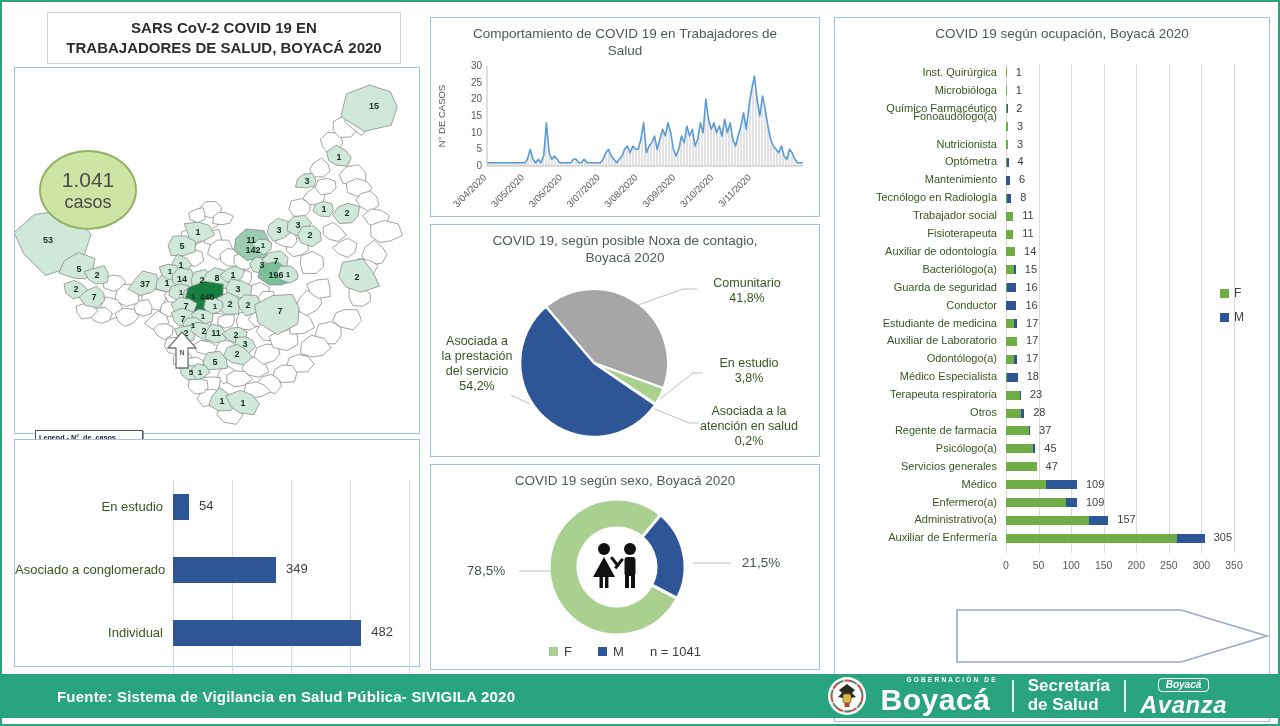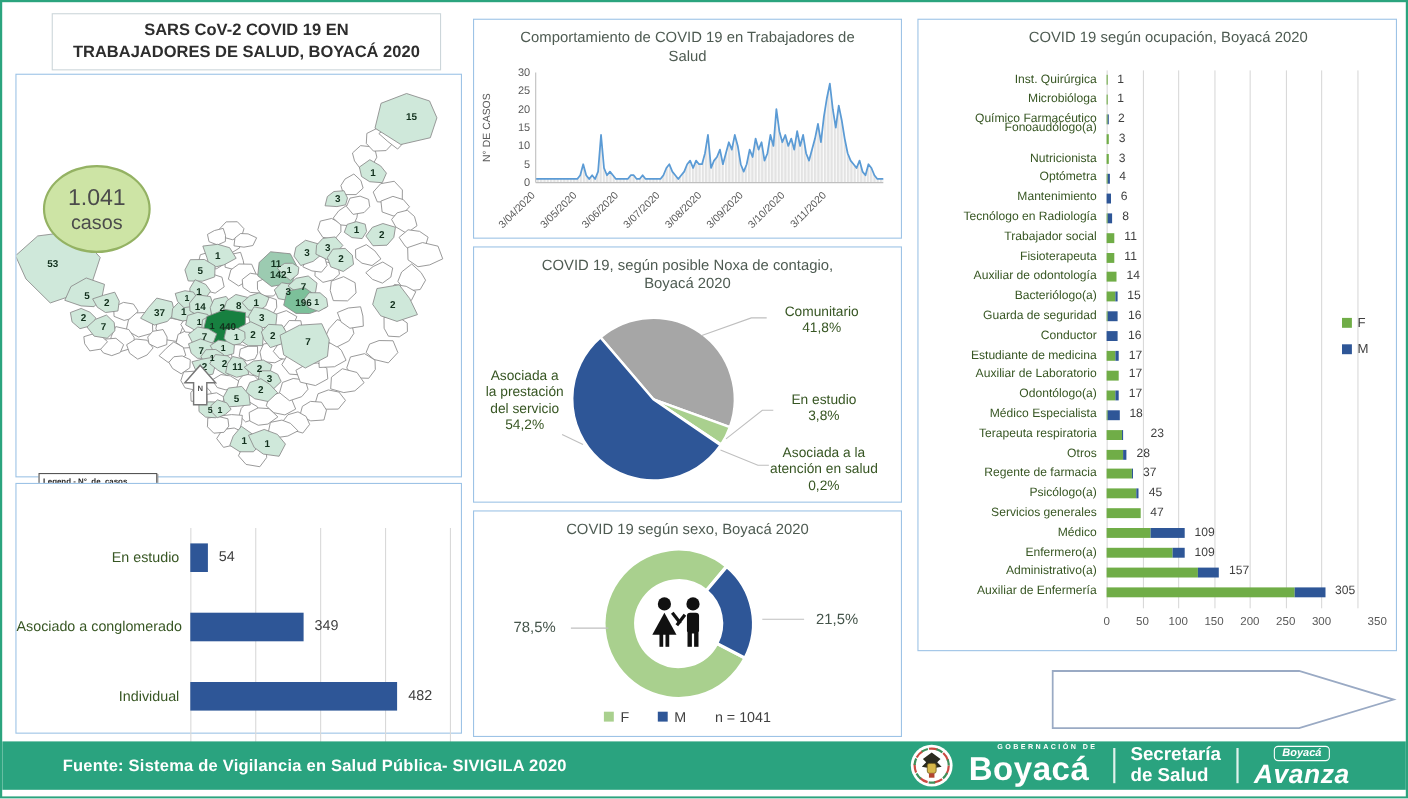--- a/index.html
+++ b/index.html
@@ -395,39 +395,39 @@
           <span id="leg-f-label">F</span>
         </span>
       <span class="it">
           <span class="sq" id="leg-m-sq" style="background: rgb(46, 86, 151);"></span>
           <span id="leg-m-label">M</span>
         </span>
       <span>n = 1041</span>
     </div>
   </div>
 
-  <div class="panel" style="left:832px;top:15px;width:436px;height:575px;padding-left:20px;">
+  <div class="panel" style="left:832px;top:15px;width:436px;height:705px;padding-left:20px;">
     <div class="ptitle">COVID 19 según ocupación, Boyacá 2020</div>
     <div id="occ-chart" class="abs" style="left:0;top:0;width:433px;height:572px;">
         <div class="grid-v" style="left: 171px; top: 46px; height: 489.3px;"></div>
         <div class="xtick" style="left: 171px; top: 541.3px;">0</div>
         <div class="grid-v" style="left: 203.571px; top: 46px; height: 489.3px;"></div>
         <div class="xtick" style="left: 203.571px; top: 541.3px;">50</div>
         <div class="grid-v" style="left: 236.143px; top: 46px; height: 489.3px;"></div>
         <div class="xtick" style="left: 236.143px; top: 541.3px;">100</div>
         <div class="grid-v" style="left: 268.714px; top: 46px; height: 489.3px;"></div>
         <div class="xtick" style="left: 268.714px; top: 541.3px;">150</div>
         <div class="grid-v" style="left: 301.286px; top: 46px; height: 489.3px;"></div>
         <div class="xtick" style="left: 301.286px; top: 541.3px;">200</div>
         <div class="grid-v" style="left: 333.857px; top: 46px; height: 489.3px;"></div>
         <div class="xtick" style="left: 333.857px; top: 541.3px;">250</div>
         <div class="grid-v" style="left: 366.429px; top: 46px; height: 489.3px;"></div>
         <div class="xtick" style="left: 366.429px; top: 541.3px;">300</div>
         <div class="grid-v" style="left: 399px; top: 46px; height: 489.3px;"></div>
-        <div class="xtick" style="left: 417px; top: 541.3px;">350</div>
+        <div class="xtick" style="left: 399px; top: 541.3px;">350</div>
         <div class="occ-row-label" style="left: 0px; width: 162px; top: 47.95px;">Inst. Quirúrgica</div>
         <div class="occ-bar" style="background: rgb(112, 173, 71); left: 171px; top: 50.45px; width: 1.2px;"></div>
         <div class="occ-val" style="left: 180.651px; top: 47.95px;">1</div>
         <div class="occ-row-label" style="left: 0px; width: 162px; top: 65.85px;">Microbióloga</div>
         <div class="occ-bar" style="background: rgb(112, 173, 71); left: 171px; top: 68.35px; width: 1.2px;"></div>
         <div class="occ-val" style="left: 180.651px; top: 65.85px;">1</div>
         <div class="occ-row-label" style="left: 0px; width: 162px; top: 83.75px;">Químico Farmacéutico</div>
         <div class="occ-bar" style="background: rgb(112, 173, 71); left: 171px; top: 86.25px; width: 1.2px;"></div>
         <div class="occ-bar" style="background: rgb(46, 86, 151); left: 171.651px; top: 86.25px; width: 1.2px;"></div>
         <div class="occ-val" style="left: 181.303px; top: 83.75px;">2</div>
@@ -479,21 +479,21 @@
         <div class="occ-bar" style="background: rgb(112, 173, 71); left: 171px; top: 336.85px; width: 7.81714px;"></div>
         <div class="occ-bar" style="background: rgb(46, 86, 151); left: 178.817px; top: 336.85px; width: 3.25714px;"></div>
         <div class="occ-val" style="left: 191.074px; top: 334.35px;">17</div>
         <div class="occ-row-label" style="left: 0px; width: 162px; top: 352.25px;">Médico Especialista</div>
         <div class="occ-bar" style="background: rgb(112, 173, 71); left: 171px; top: 354.75px; width: 1.30286px;"></div>
         <div class="occ-bar" style="background: rgb(46, 86, 151); left: 172.303px; top: 354.75px; width: 10.4229px;"></div>
         <div class="occ-val" style="left: 191.726px; top: 352.25px;">18</div>
         <div class="occ-row-label" style="left: 0px; width: 162px; top: 370.15px;">Terapeuta respiratoria</div>
         <div class="occ-bar" style="background: rgb(112, 173, 71); left: 171px; top: 372.65px; width: 13.68px;"></div>
         <div class="occ-bar" style="background: rgb(46, 86, 151); left: 184.68px; top: 372.65px; width: 1.30286px;"></div>
-        <div class="occ-val" style="left: 194.983px; top: 370.15px; margin-left: 16px;">23</div>
+        <div class="occ-val" style="left: 194.983px; top: 370.15px;">23</div>
         <div class="occ-row-label" style="left: 0px; width: 162px; top: 388.05px;">Otros</div>
         <div class="occ-bar" style="background: rgb(112, 173, 71); left: 171px; top: 390.55px; width: 14.9829px;"></div>
         <div class="occ-bar" style="background: rgb(46, 86, 151); left: 185.983px; top: 390.55px; width: 3.25714px;"></div>
         <div class="occ-val" style="left: 198.24px; top: 388.05px;">28</div>
         <div class="occ-row-label" style="left: 0px; width: 162px; top: 405.95px;">Regente de farmacia</div>
         <div class="occ-bar" style="background: rgb(112, 173, 71); left: 171px; top: 408.45px; width: 22.8px;"></div>
         <div class="occ-bar" style="background: rgb(46, 86, 151); left: 193.8px; top: 408.45px; width: 1.30286px;"></div>
         <div class="occ-val" style="left: 204.103px; top: 405.95px;">37</div>
         <div class="occ-row-label" style="left: 0px; width: 162px; top: 423.85px;">Psicólogo(a)</div>
         <div class="occ-bar" style="background: rgb(112, 173, 71); left: 171px; top: 426.35px; width: 26.7086px;"></div>

